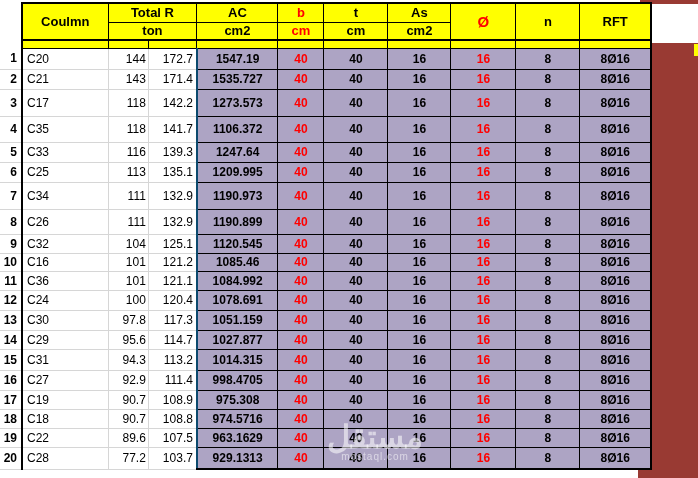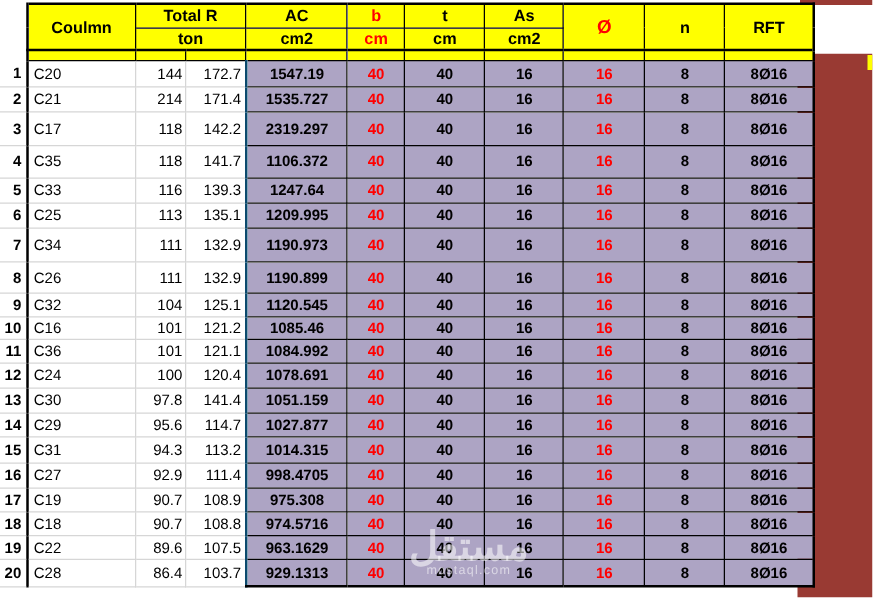--- a/index.html
+++ b/index.html
@@ -146,36 +146,36 @@
     <td class="purple redv">40</td>
     <td class="purple">40</td>
     <td class="purple">16</td>
     <td class="purple redv">16</td>
     <td class="purple">8</td>
     <td class="purple rftc">8Ø16</td>
   </tr>
       <tr style="height: 20px;">
     <td class="rownum">2</td>
     <td class="wcell colid">C21</td>
-    <td class="wcell r1col">214</td>
+    <td class="wcell r1col">143</td>
     <td class="wcell r2col">171.4</td>
     <td class="purple acc">1535.727</td>
     <td class="purple redv">40</td>
     <td class="purple">40</td>
     <td class="purple">16</td>
     <td class="purple redv">16</td>
     <td class="purple">8</td>
     <td class="purple rftc">8Ø16</td>
   </tr>
       <tr style="height: 27px;">
     <td class="rownum">3</td>
     <td class="wcell colid">C17</td>
     <td class="wcell r1col">118</td>
     <td class="wcell r2col">142.2</td>
-    <td class="purple acc">2319.297</td>
+    <td class="purple acc">1273.573</td>
     <td class="purple redv">40</td>
     <td class="purple">40</td>
     <td class="purple">16</td>
     <td class="purple redv">16</td>
     <td class="purple">8</td>
     <td class="purple rftc">8Ø16</td>
   </tr>
       <tr style="height: 26px;">
     <td class="rownum">4</td>
     <td class="wcell colid">C35</td>
@@ -290,21 +290,21 @@
     <td class="purple">40</td>
     <td class="purple">16</td>
     <td class="purple redv">16</td>
     <td class="purple">8</td>
     <td class="purple rftc">8Ø16</td>
   </tr>
       <tr style="height: 20px;">
     <td class="rownum">13</td>
     <td class="wcell colid">C30</td>
     <td class="wcell r1col">97.8</td>
-    <td class="wcell r2col">141.4</td>
+    <td class="wcell r2col">117.3</td>
     <td class="purple acc">1051.159</td>
     <td class="purple redv">40</td>
     <td class="purple">40</td>
     <td class="purple">16</td>
     <td class="purple redv">16</td>
     <td class="purple">8</td>
     <td class="purple rftc">8Ø16</td>
   </tr>
       <tr style="height: 19px;">
     <td class="rownum">14</td>
@@ -380,21 +380,21 @@
     <td class="purple redv">40</td>
     <td class="purple">40</td>
     <td class="purple">16</td>
     <td class="purple redv">16</td>
     <td class="purple">8</td>
     <td class="purple rftc">8Ø16</td>
   </tr>
       <tr style="height: 22px; margin-left: 20px;">
     <td class="rownum">20</td>
     <td class="wcell colid">C28</td>
-    <td class="wcell r1col">86.4</td>
+    <td class="wcell r1col">77.2</td>
     <td class="wcell r2col">103.7</td>
     <td class="purple acc">929.1313</td>
     <td class="purple redv">40</td>
     <td class="purple">40</td>
     <td class="purple">16</td>
     <td class="purple redv">16</td>
     <td class="purple">8</td>
     <td class="purple rftc">8Ø16</td>
   </tr>
     </tbody>

